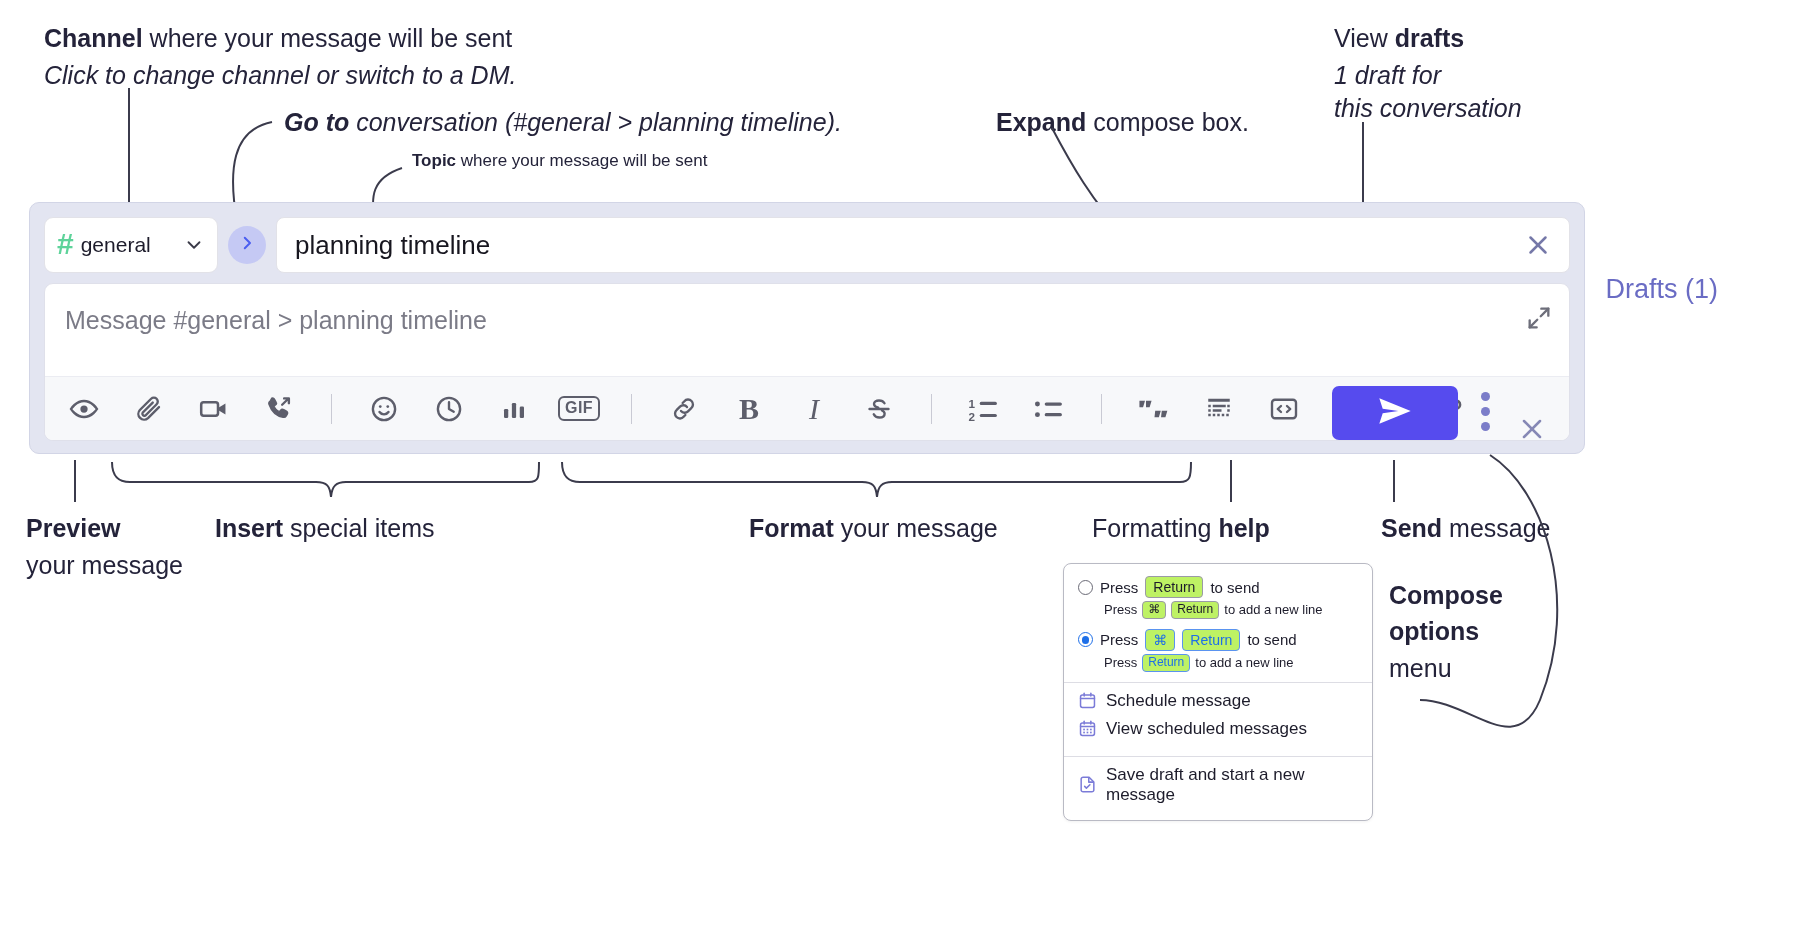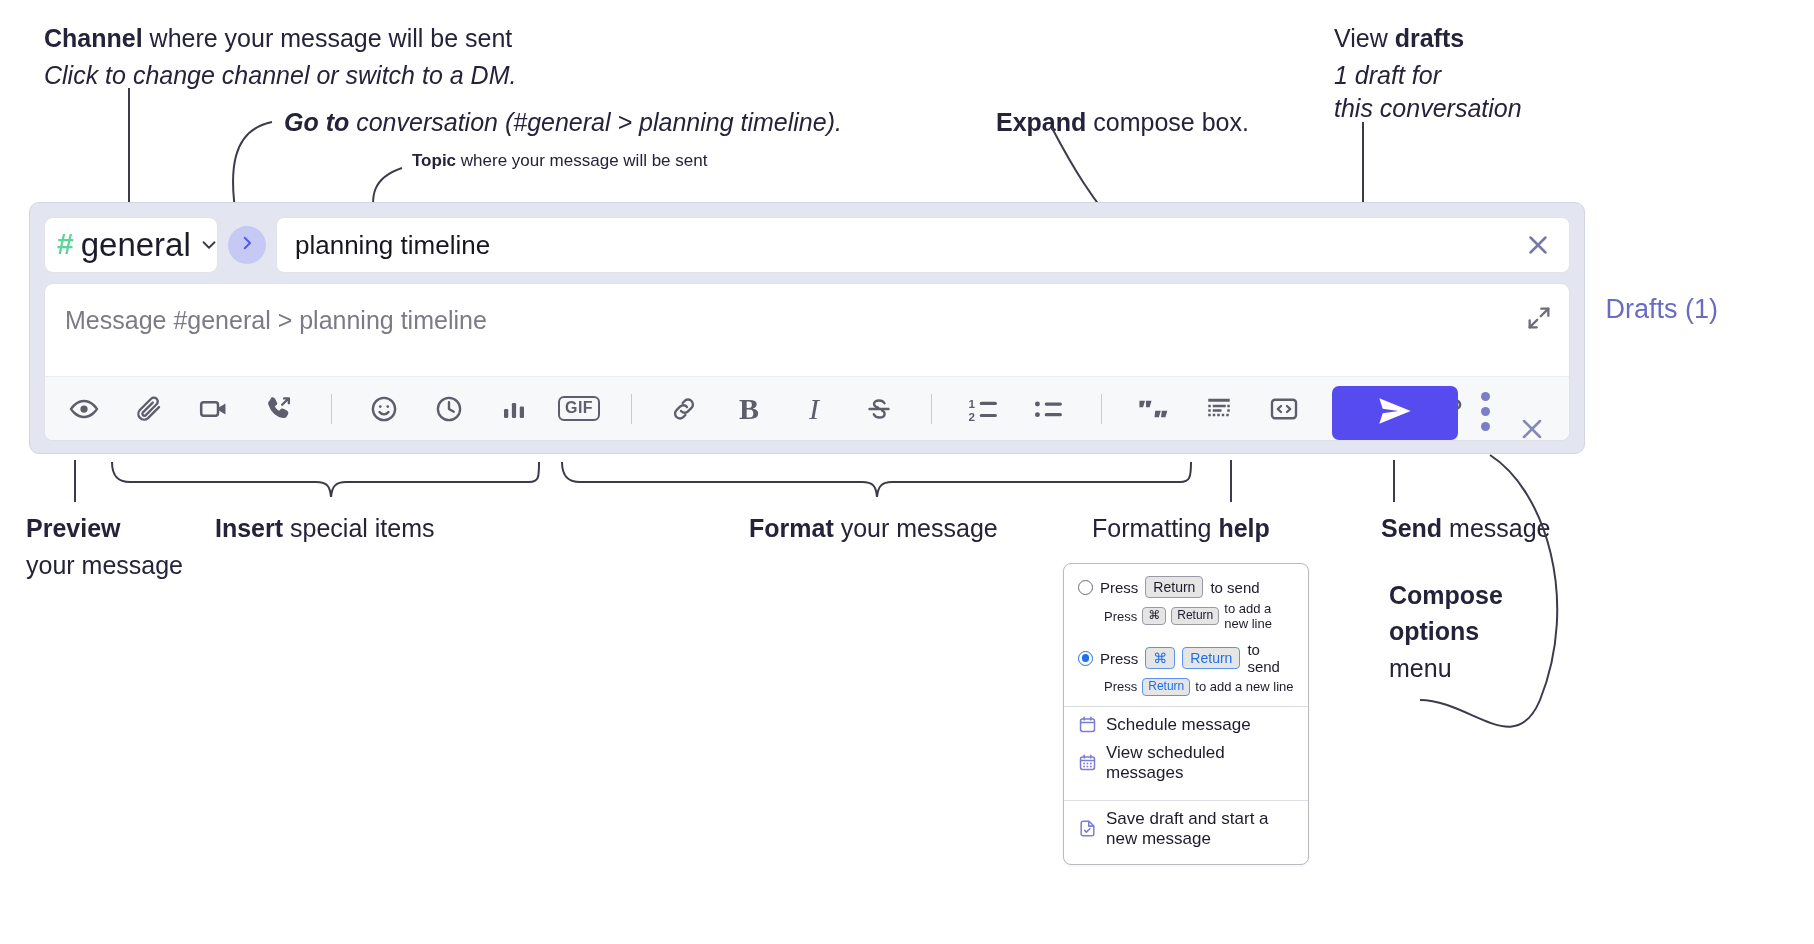--- a/index.html
+++ b/index.html
@@ -30,21 +30,21 @@
     border:1px solid #d2d5e6;
     border-radius:10px;
   }
   .row-top { position:absolute; left:14px; top:14px; right:14px; height:56px; display:flex; align-items:center; }
 
   .channel-chip {
     width:174px; height:56px; background:#fff; border:1px solid #e2e2e8; border-radius:9px;
     display:flex; align-items:center; gap:7px; padding:0 12px;
   }
   .hash { color:#5ed39a; font-size:30px; font-weight:700; line-height:1; margin-top:-2px; }
-  .chan-name { font-size:33px; color:#1d1c2b; }
+  .chan-name { font-size:21px; color:#1d1c2b; }
   .chev { margin-left:auto; color:#3a3a48; display:flex; }
 
   .goto-btn {
     width:38px; height:38px; border-radius:50%; background:#c5c9f4;
     display:flex; align-items:center; justify-content:center;
     margin:0 10px; flex:0 0 auto;
   }
 
   .topic-field {
     flex:1; height:56px; background:#fff; border:1px solid #e2e2e8; border-radius:8px;
@@ -75,45 +75,45 @@
     border:2.4px solid #5d5e6b; border-radius:6px; padding:1px 5px;
     font-size:16px; font-weight:700; letter-spacing:.4px; color:#5d5e6b;
     font-family:"Liberation Sans", sans-serif; line-height:1.15;
   }
   .bold-g { font-size:30px; font-weight:700; font-family:"Liberation Serif", serif; }
   .ital-g { font-size:30px; font-style:italic; font-family:"Liberation Serif", serif; }
   .qm-g  { font-size:30px; font-weight:400; }
 
   
   .drafts-link {
-    position:absolute; right:96px; top:294px; font-size:27px; color:#6a6cc4;
+    position:absolute; right:96px; top:274px; font-size:27px; color:#6a6cc4;
   }
   .panel-close { position:absolute; right:36px; top:210px; }
   .send-btn {
     position:absolute; left:1332px; top:386px; width:126px; height:54px;
     background:#564bee; border-radius:7px; display:flex; align-items:center; justify-content:center;
   }
   .kebab { position:absolute; left:1481px; top:392px; display:flex; flex-direction:column; gap:6px; }
   .kebab i { width:9px; height:9px; border-radius:50%; background:#7b7dc9; display:block; }
 
   
   .opt-menu {
-    position:absolute; left:1063px; top:563px; width:246px;
+    position:absolute; left:1063px; top:563px; width:310px;
     background:#fff; border:1px solid #b9bac4; border-radius:8px;
     box-shadow:0 1px 3px rgba(0,0,0,.06);
     font-size:15px; color:#1d1c2b; padding:10px 0 0;
   }
   .opt-row { display:flex; align-items:center; gap:7px; padding:2px 14px; }
   .opt-sub { display:flex; align-items:center; gap:5px; padding:1px 14px 1px 40px; font-size:13px; }
   .radio { width:15px; height:15px; border:1.6px solid #6a6a76; border-radius:50%; flex:0 0 auto; position:relative; }
   .radio.on { border-color:#1e6fe8; }
   .radio.on::after { content:""; position:absolute; inset:2.6px; border-radius:50%; background:#1e6fe8; }
   .key {
     border:1px solid #9a9aa6; border-radius:4px; padding:1px 7px; font-size:14px; line-height:1.3;
-    background:#e5e5e5; color:#1d1c2b; white-space:nowrap;
+    background:#bef264; color:#1d1c2b; white-space:nowrap;
   }
   .key.sm { font-size:12px; padding:0px 5px; }
   .key.blue { border-color:#5a93f0; color:#1e6fe8; }
   .opt-div { height:1px; background:#ddddE4; margin:9px 0 0; }
   .opt-item { display:flex; align-items:center; gap:9px; padding:8px 14px; font-size:17px; }
   .opt-item .ic { color:#7b7bd8; display:flex; }
   .menu-pad-b { height:7px; }
 </style>
 </head>
 <body>

